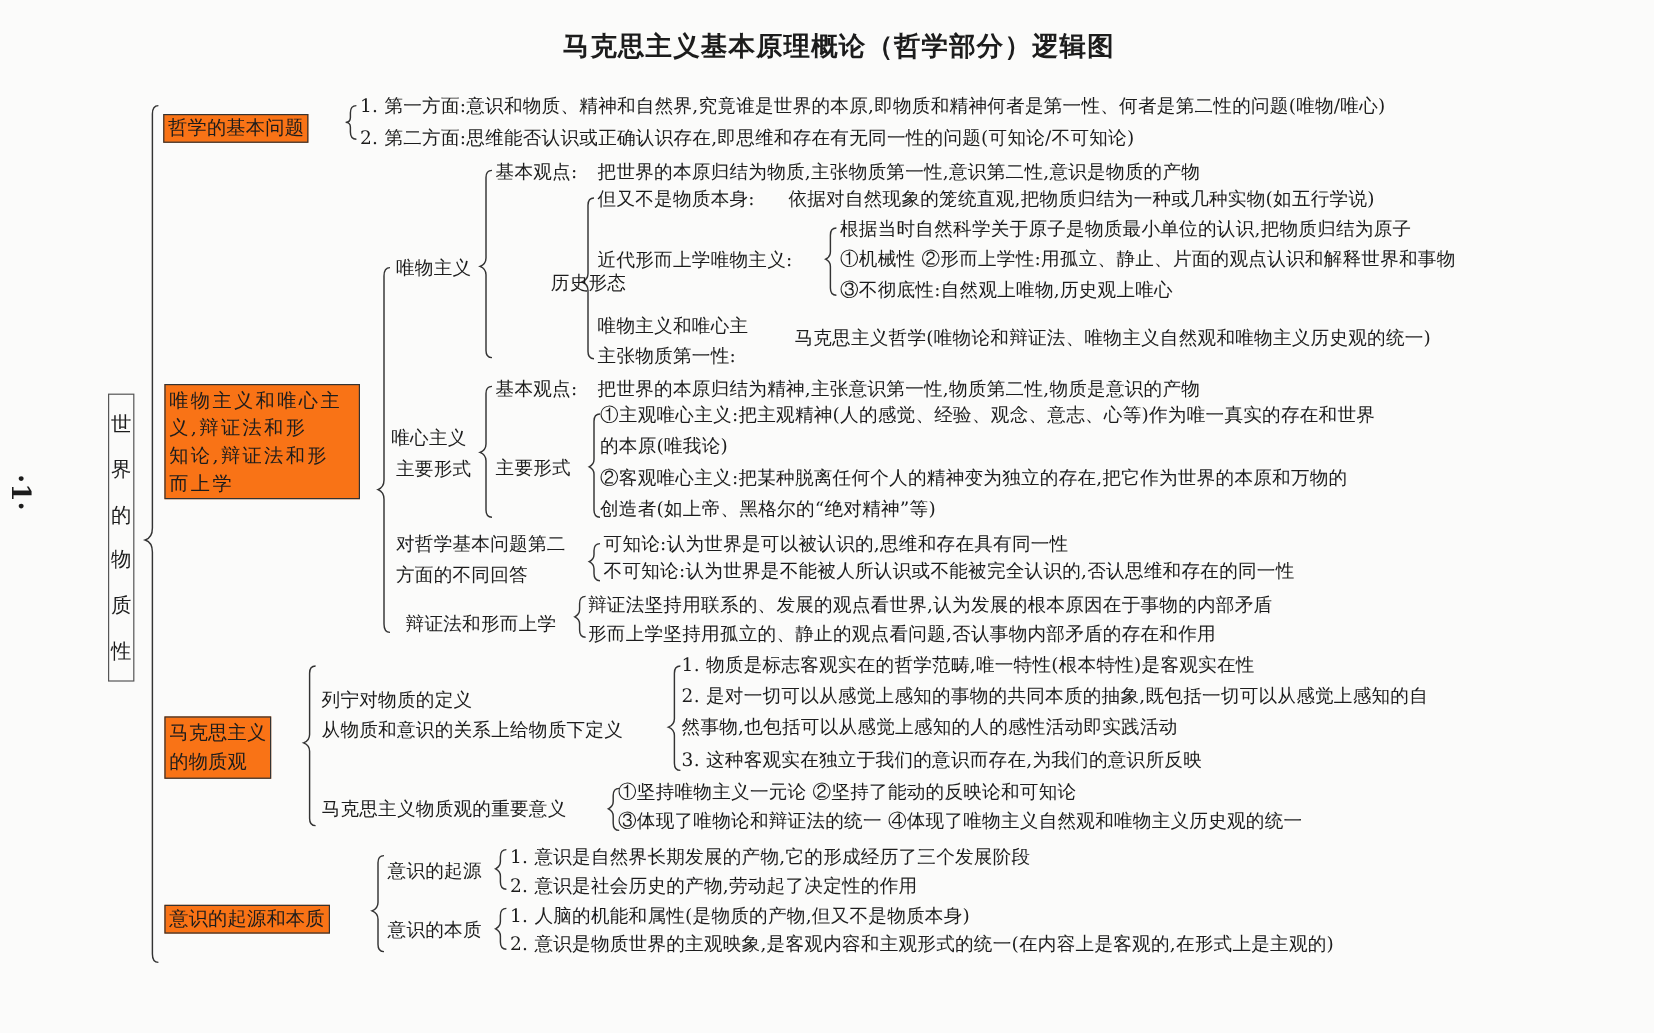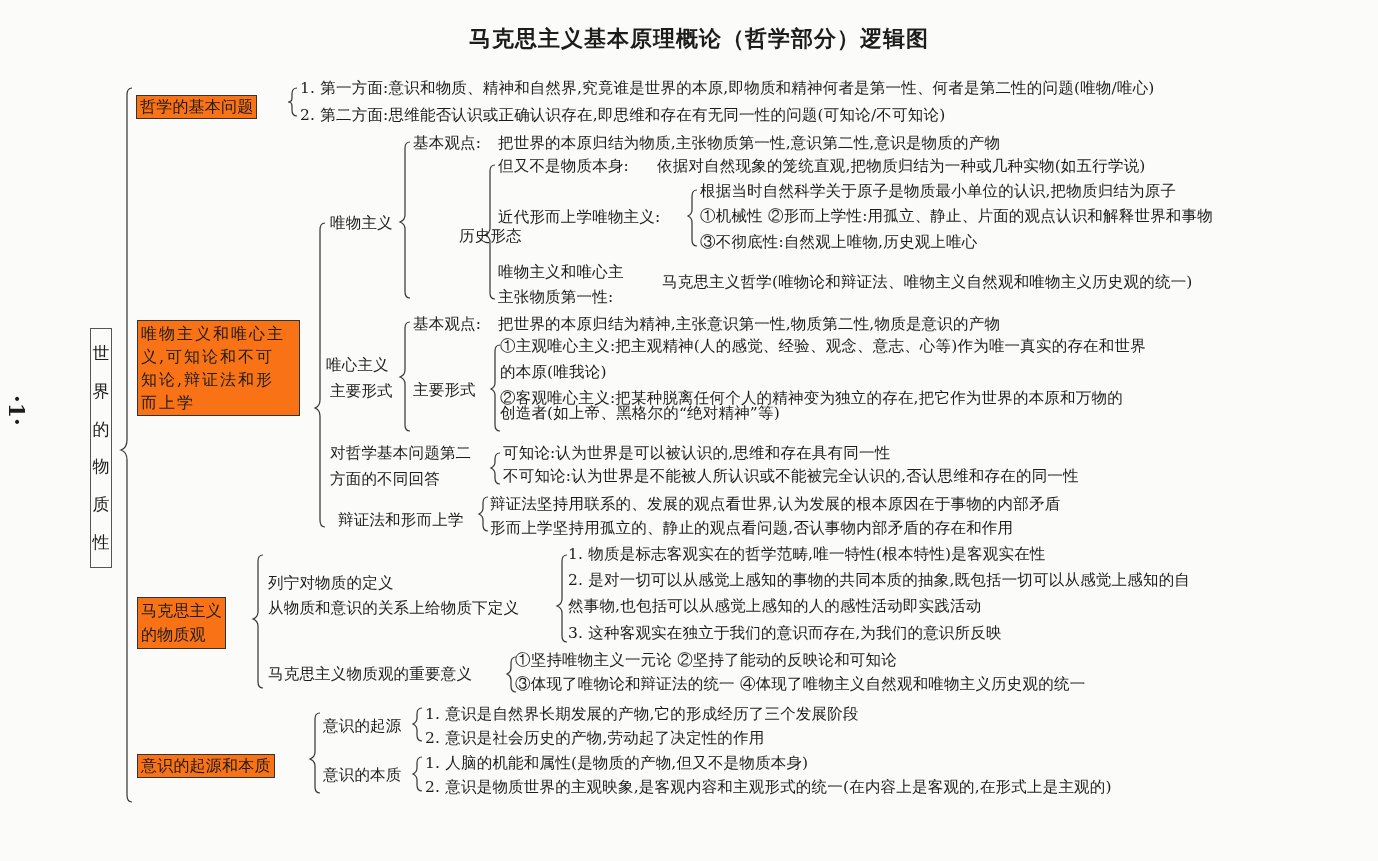--- a/index.html
+++ b/index.html
@@ -83,21 +83,21 @@
 
   <path d="M422,757 Q417,757 417,763 L417,768 Q417,772 413,774 Q417,776 417,780 L417,785 Q417,791 422,791"></path>
 </svg>
 
 <div class="abs t box" style="left:136px; top:95px; font-size:16px;">哲学的基本问题</div>
 <div class="abs t" style="left:300px; top:78px;">1. 第一方面:意识和物质、精神和自然界,究竟谁是世界的本原,即物质和精神何者是第一性、何者是第二性的问题(唯物/唯心)</div>
 <div class="abs t" style="left:300px; top:105px;">2. 第二方面:思维能否认识或正确认识存在,即思维和存在有无同一性的问题(可知论/不可知论)</div>
 
 <div class="abs t box wrap" style="left:137px; top:320px; width:155px; line-height:23px; font-size:16px; letter-spacing:2px;">
   <div>唯物主义和唯心主</div>
-  <div>义,可知论和不可</div>
+  <div>义,辩证法和形</div>
   <div>知论,辩证法和形</div>
   <div>而上学</div>
 </div>
 
 <div class="abs t" style="left:330px; top:213px;">唯物主义</div>
 <div class="abs t" style="left:413px; top:133px;">基本观点:</div>
 <div class="abs t" style="left:498px; top:133px;">把世界的本原归结为物质,主张物质第一性,意识第二性,意识是物质的产物</div>
 <div class="abs t" style="left:413px; top:226px;margin-left:46px;">历史形态</div>
 <div class="abs t" style="left:498px; top:156px;">但又不是物质本身:</div>
 <div class="abs t" style="left:657px; top:156px;">依据对自然现象的笼统直观,把物质归结为一种或几种实物(如五行学说)</div>
@@ -110,21 +110,21 @@
 <div class="abs t" style="left:662px; top:272px;">马克思主义哲学(唯物论和辩证法、唯物主义自然观和唯物主义历史观的统一)</div>
 
 <div class="abs t" style="left:326px; top:355px;">唯心主义</div>
 <div class="abs t" style="left:330px; top:381px;">主要形式</div>
 <div class="abs t" style="left:413px; top:314px;">基本观点:</div>
 <div class="abs t" style="left:498px; top:314px;">把世界的本原归结为精神,主张意识第一性,物质第二性,物质是意识的产物</div>
 <div class="abs t" style="left:413px; top:380px;">主要形式</div>
 <div class="abs t" style="left:500px; top:336px;">①主观唯心主义:把主观精神(人的感觉、经验、观念、意志、心等)作为唯一真实的存在和世界</div>
 <div class="abs t" style="left:500px; top:362px;">的本原(唯我论)</div>
 <div class="abs t" style="left:500px; top:388px;">②客观唯心主义:把某种脱离任何个人的精神变为独立的存在,把它作为世界的本原和万物的</div>
-<div class="abs t" style="left:500px; top:403px;">创造者(如上帝、黑格尔的“绝对精神”等)</div>
+<div class="abs t" style="left:500px; top:414px;">创造者(如上帝、黑格尔的“绝对精神”等)</div>
 
 <div class="abs t" style="left:330px; top:443px;">对哲学基本问题第二</div>
 <div class="abs t" style="left:330px; top:469px;">方面的不同回答</div>
 <div class="abs t" style="left:503px; top:443px;">可知论:认为世界是可以被认识的,思维和存在具有同一性</div>
 <div class="abs t" style="left:503px; top:466px;">不可知论:认为世界是不能被人所认识或不能被完全认识的,否认思维和存在的同一性</div>
 
 <div class="abs t" style="left:338px; top:510px;">辩证法和形而上学</div>
 <div class="abs t" style="left:490px; top:494px;">辩证法坚持用联系的、发展的观点看世界,认为发展的根本原因在于事物的内部矛盾</div>
 <div class="abs t" style="left:490px; top:518px;">形而上学坚持用孤立的、静止的观点看问题,否认事物内部矛盾的存在和作用</div>
 

